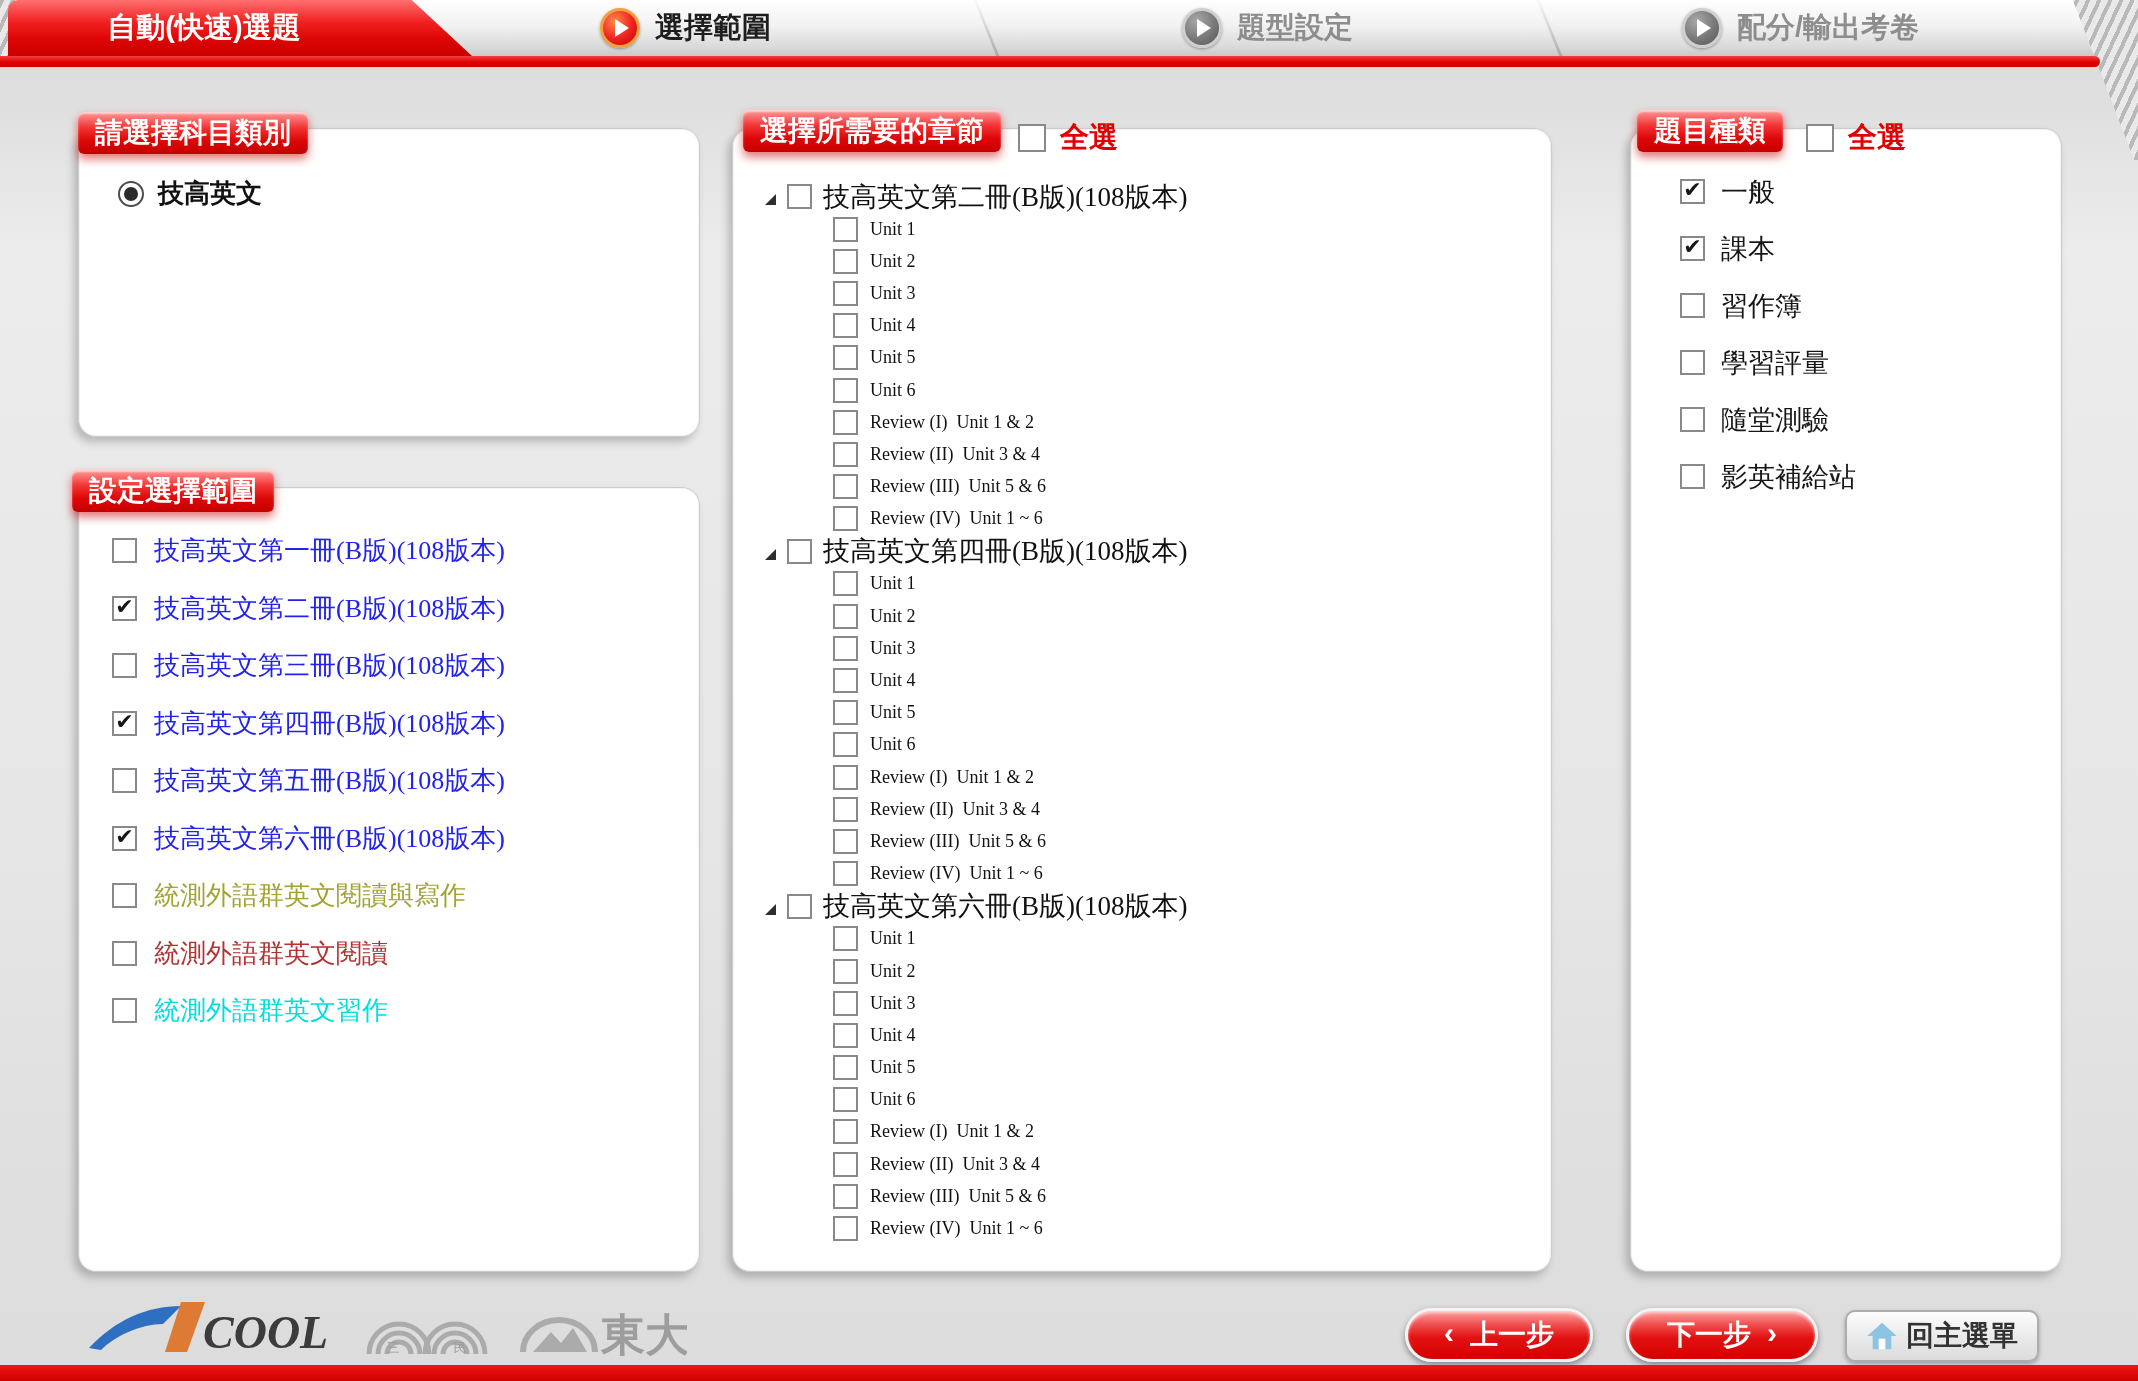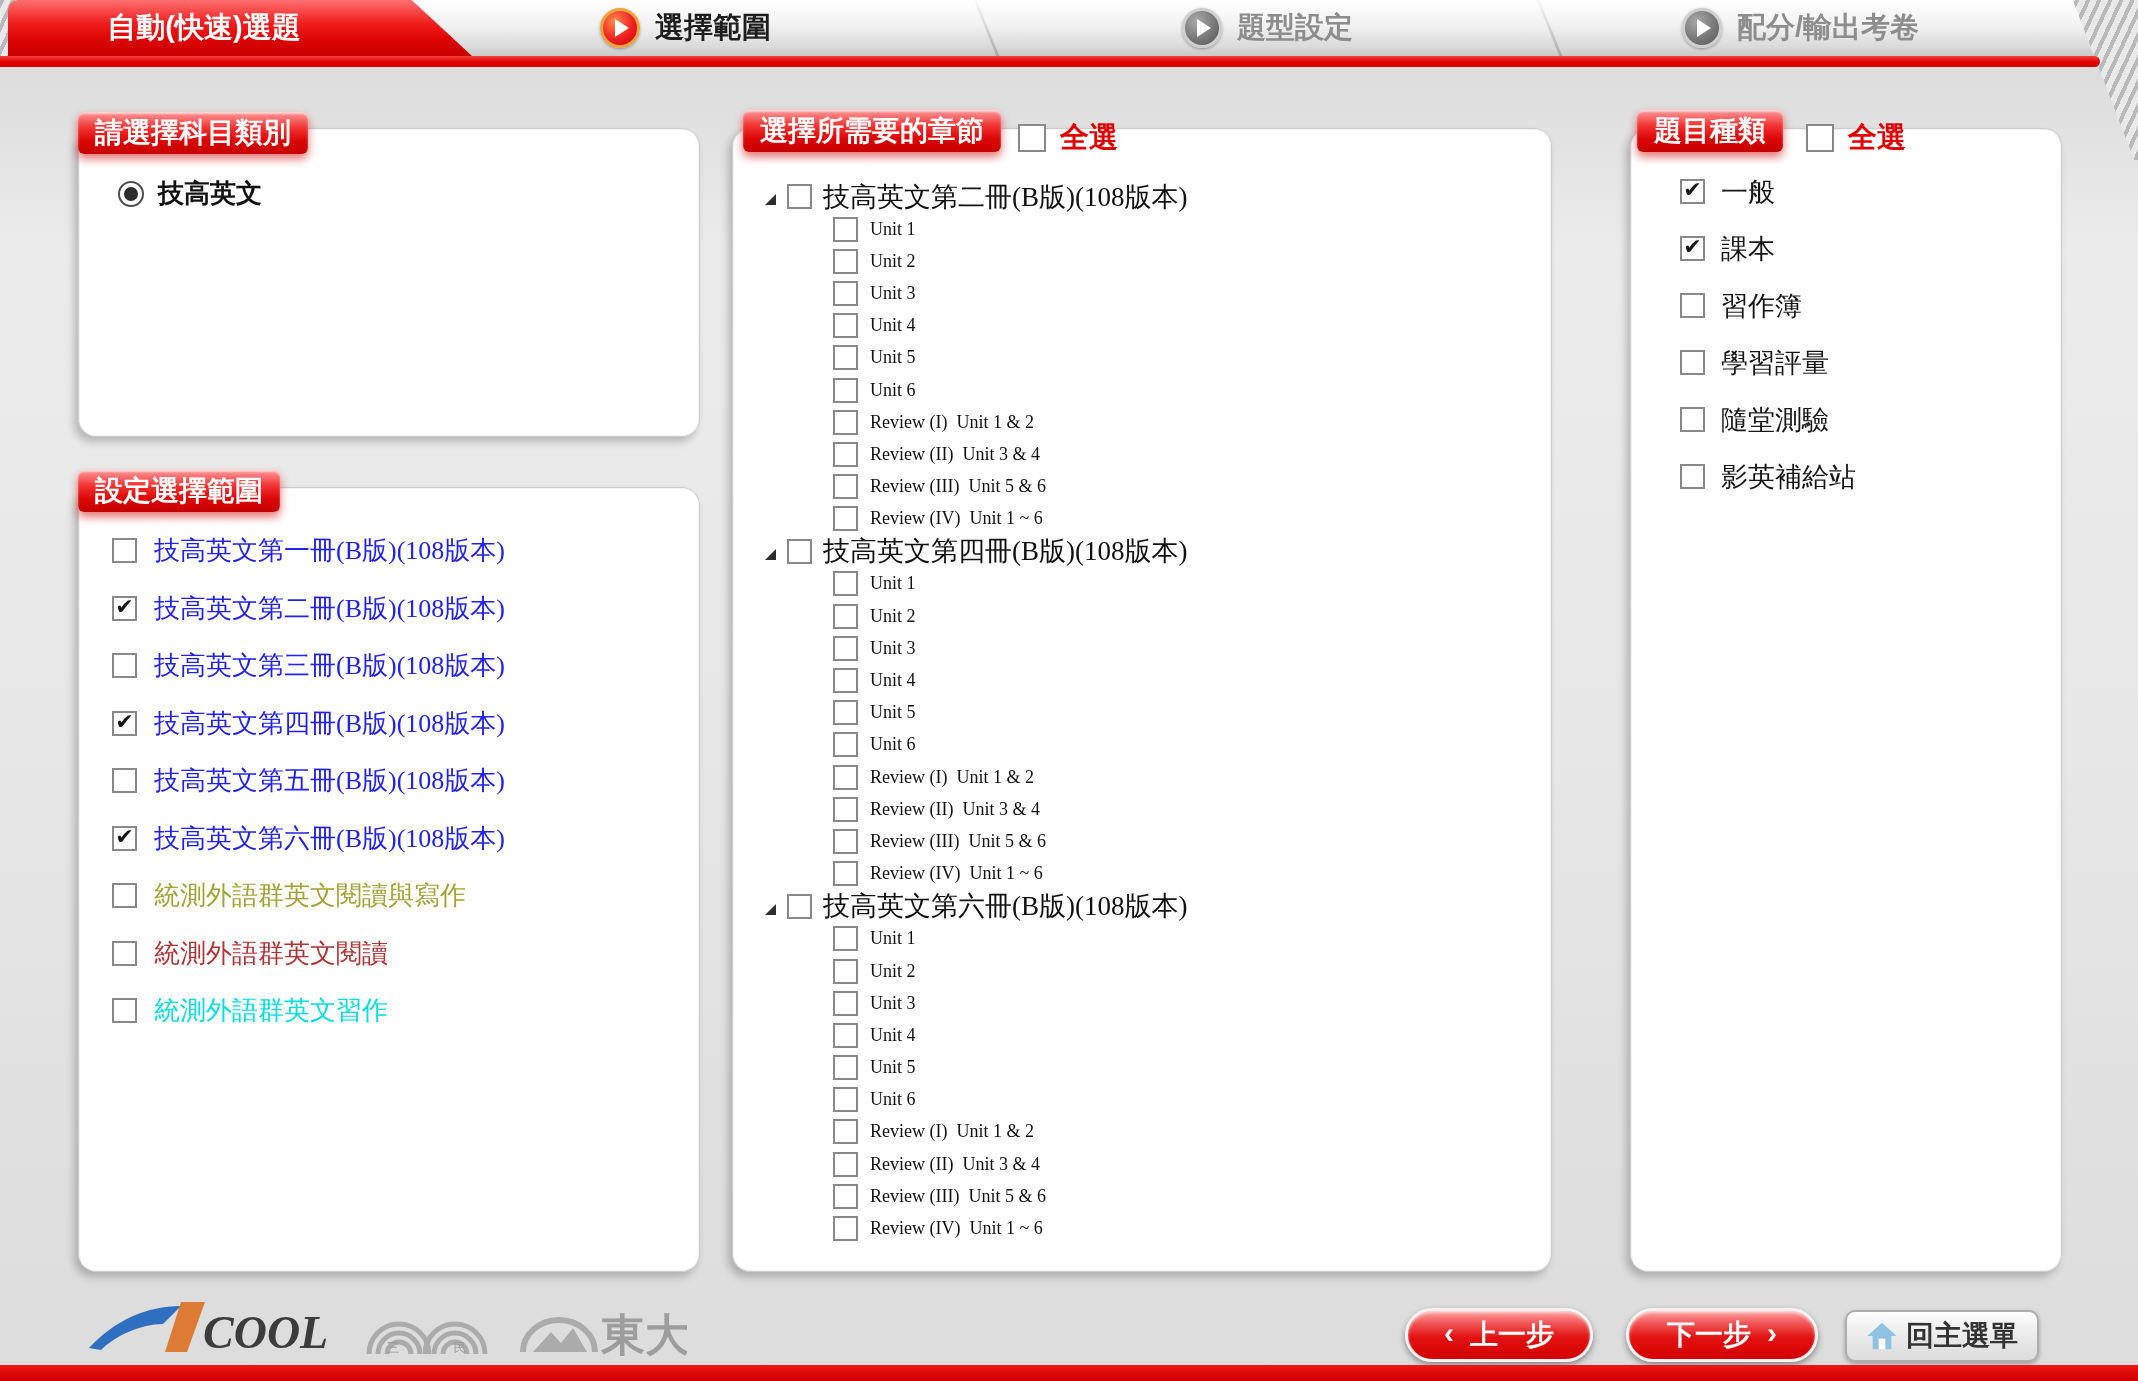--- a/index.html
+++ b/index.html
@@ -114,21 +114,21 @@
     </div>
   </div>
   <div class="tabline"></div>
 
   <div class="panel" style="left:78px;top:128px;width:620px;height:307px"></div>
   <div class="panel" style="left:78px;top:487px;width:620px;height:783px"></div>
   <div class="panel" style="left:732px;top:128px;width:818px;height:1142px"></div>
   <div class="panel" style="left:1630px;top:128px;width:430px;height:1142px"></div>
 
   <div class="badge" style="left:78px;top:112px">請選擇科目類別</div>
-  <div class="badge" style="left:78px;top:470px">設定選擇範圍</div>
+  <div class="badge" style="left:72px;top:470px">設定選擇範圍</div>
   <div class="badge" style="left:743px;top:110px">選擇所需要的章節</div>
   <div class="badge" style="left:1637px;top:110px">題目種類</div>
 
   <div class="selall" style="left:1018px;top:118px">
     <span class="cb cb-big"></span>
     <span class="sa-label">全選</span>
   </div>
   <div class="selall" style="left:1806px;top:118px">
     <span class="cb cb-big"></span>
     <span class="sa-label">全選</span>

